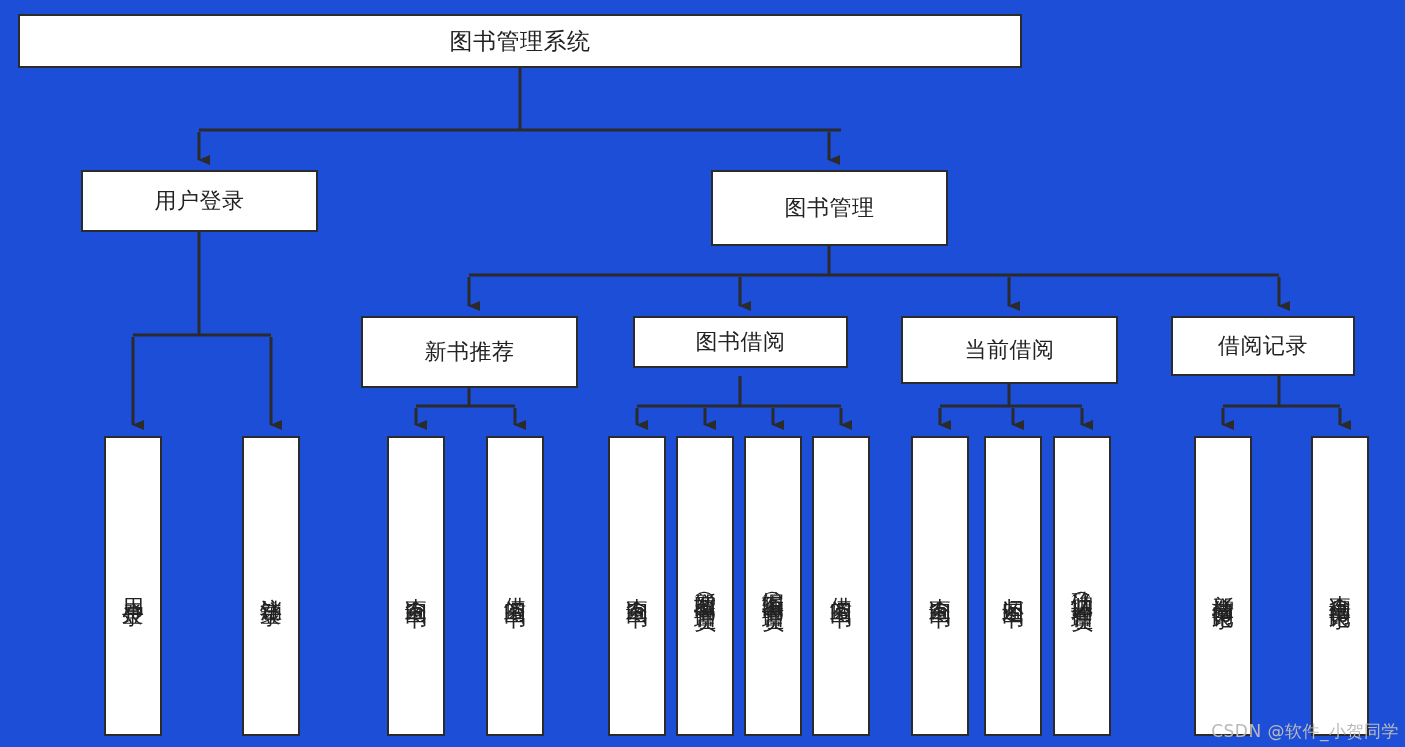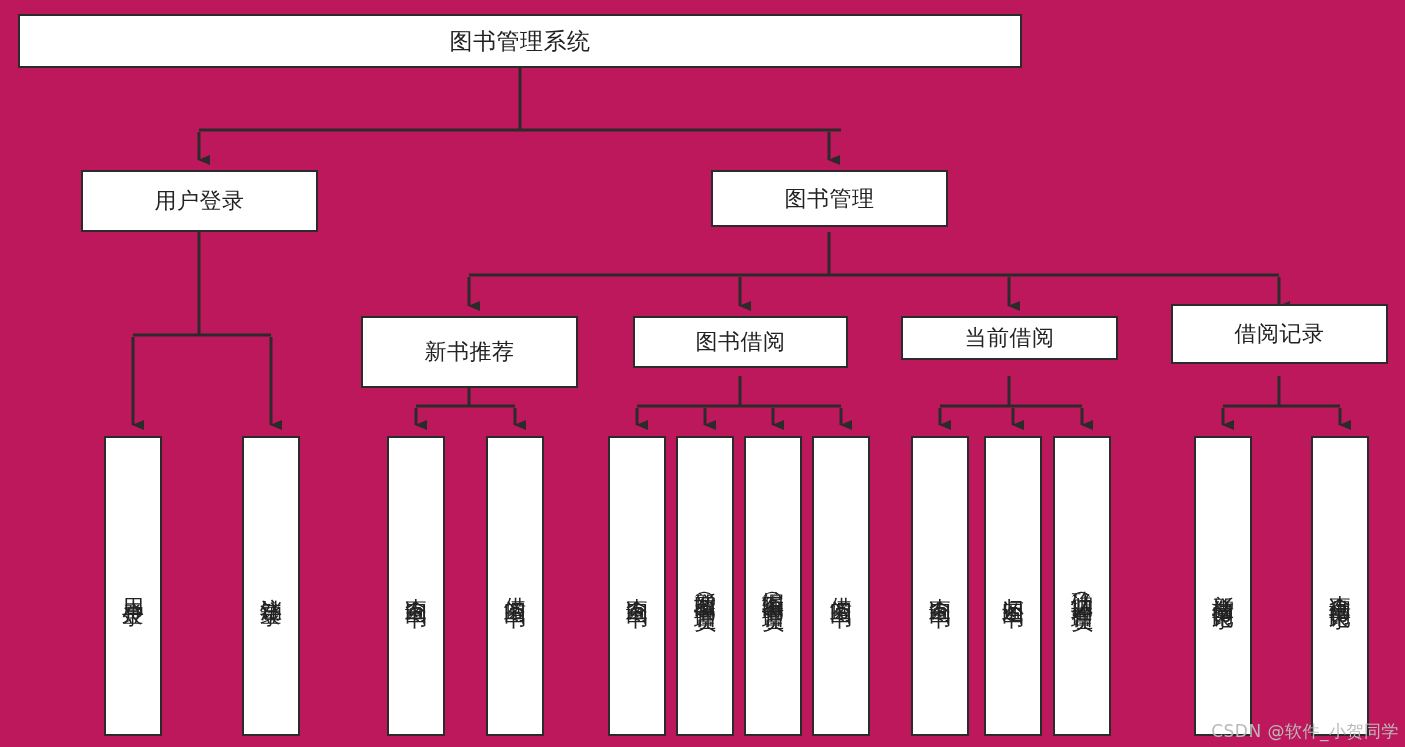--- a/index.html
+++ b/index.html
@@ -8,21 +8,21 @@
     padding: 0;
     background: #ffffff;
   }
   body {
     font-family: "DejaVu Sans", "Liberation Sans", sans-serif;
   }
   #canvas {
     position: relative;
     width: 1405px;
     height: 747px;
-    background: #be185d;
+    background: #1d4ed8;
     overflow: hidden;
   }
   #edges {
     position: absolute;
     left: 0;
     top: 0;
     width: 1405px;
     height: 747px;
     pointer-events: none;
   }
@@ -119,26 +119,26 @@
       <path d="M1279,376 L1279,406"></path>
       <path d="M1223,406 L1340,406"></path>
       <path d="M1223,408 L1223,425" marker-end="url(#arw)"></path>
       <path d="M1340,408 L1340,425" marker-end="url(#arw)"></path>
     </g>
   </svg>
 
   <div class="node node-h root" style="left: 18px; top: 14px; width: 1004px; height: 54px;">图书管理系统</div>
 
   <div class="node node-h" style="left: 81px; top: 170px; width: 237px; height: 62px;">用户登录</div>
-  <div class="node node-h" style="left: 711px; top: 170px; width: 237px; height: 57px;">图书管理</div>
+  <div class="node node-h" style="left: 711px; top: 170px; width: 237px; height: 76px;">图书管理</div>
 
   <div class="node node-h" style="left: 361px; top: 316px; width: 217px; height: 72px;">新书推荐</div>
   <div class="node node-h" style="left: 633px; top: 316px; width: 215px; height: 52px;">图书借阅</div>
-  <div class="node node-h" style="left: 901px; top: 316px; width: 217px; height: 44px; font-family: Liberation Serif, serif;">当前借阅</div>
-  <div class="node node-h" style="left: 1171px; top: 304px; width: 217px; height: 60px;">借阅记录</div>
+  <div class="node node-h" style="left: 901px; top: 316px; width: 217px; height: 68px; font-family: Liberation Serif, serif;">当前借阅</div>
+  <div class="node node-h" style="left: 1171px; top: 316px; width: 184px; height: 60px;">借阅记录</div>
 
   <div class="node node-v" style="left: 104px; top: 436px; width: 58px; height: 300px;">用户登录</div>
   <div class="node node-v" style="left: 242px; top: 436px; width: 58px; height: 300px;">注销登录</div>
   <div class="node node-v" style="left: 387px; top: 436px; width: 58px; height: 300px;">查询图书</div>
   <div class="node node-v" style="left: 486px; top: 436px; width: 58px; height: 300px;">借阅图书</div>
   <div class="node node-v" style="left: 608px; top: 436px; width: 58px; height: 300px;">查询图书</div>
   <div class="node node-v" style="left: 676px; top: 436px; width: 58px; height: 300px;">新增图书（管理员）</div>
   <div class="node node-v" style="left: 744px; top: 436px; width: 58px; height: 300px;">编辑图书（管理员）</div>
   <div class="node node-v" style="left: 812px; top: 436px; width: 58px; height: 300px;">借阅图书</div>
   <div class="node node-v" style="left: 911px; top: 436px; width: 58px; height: 300px;">查询图书</div>

